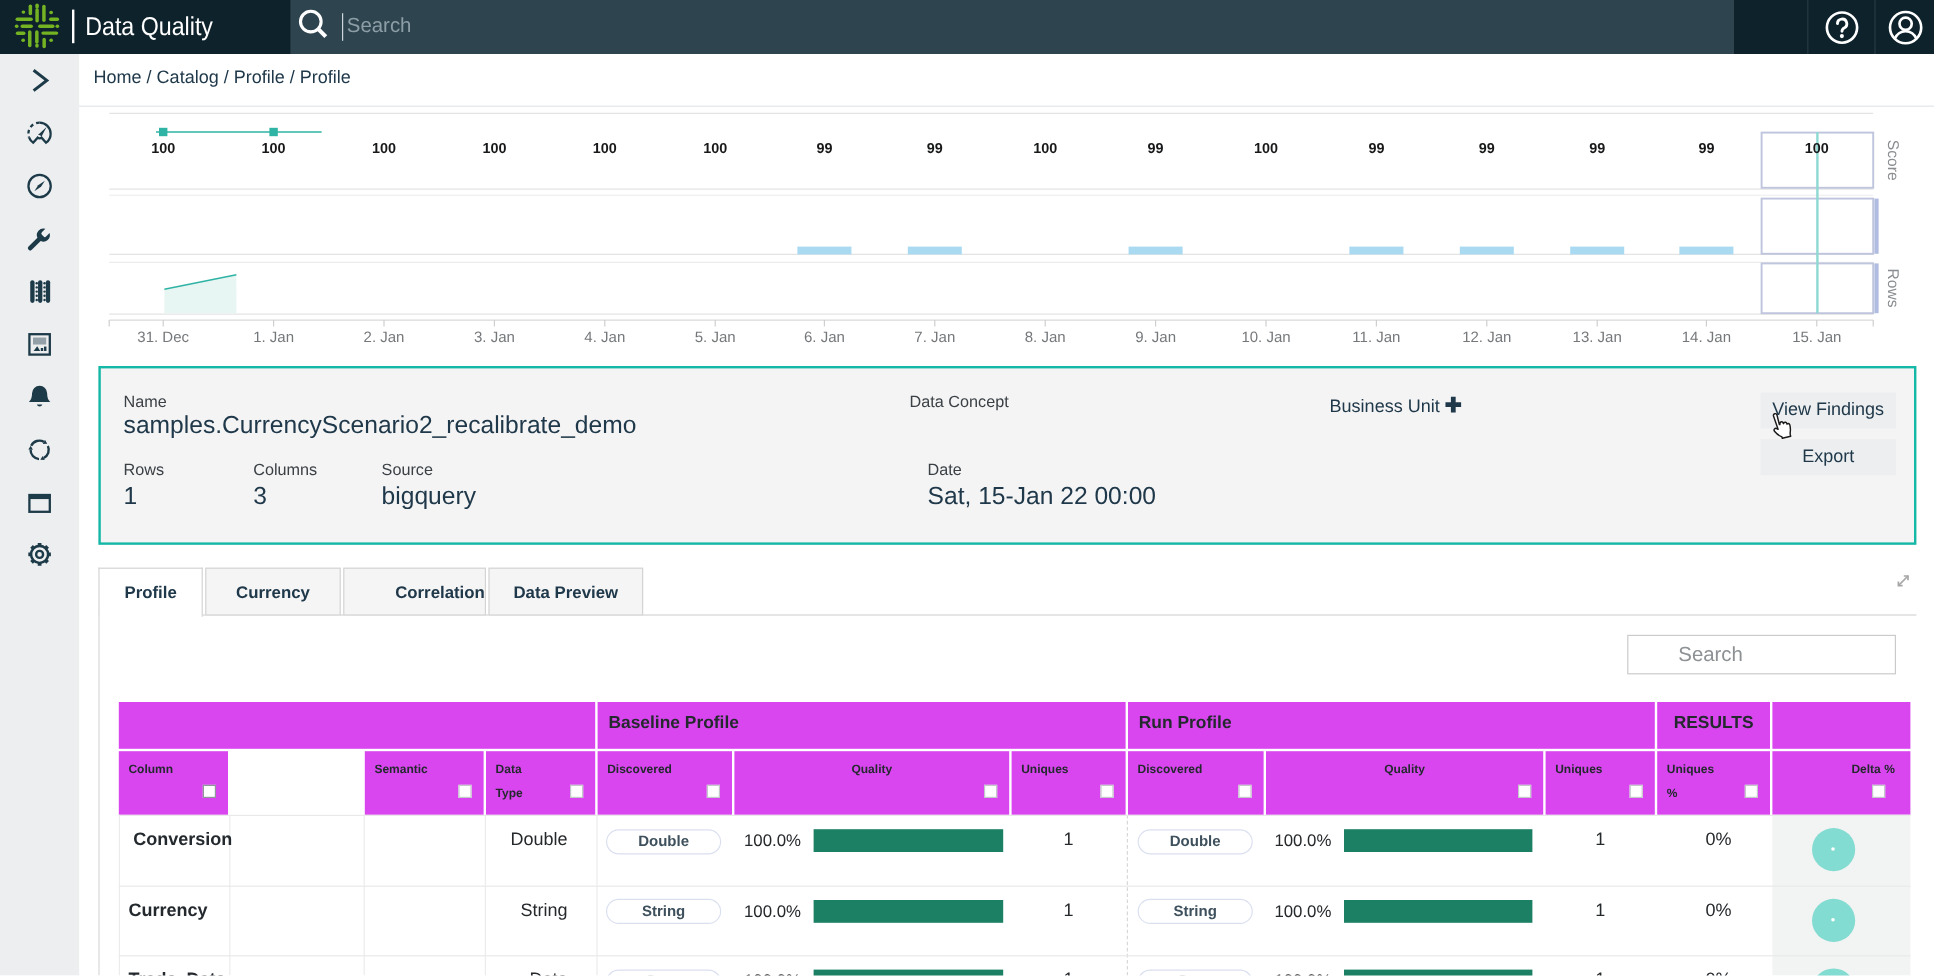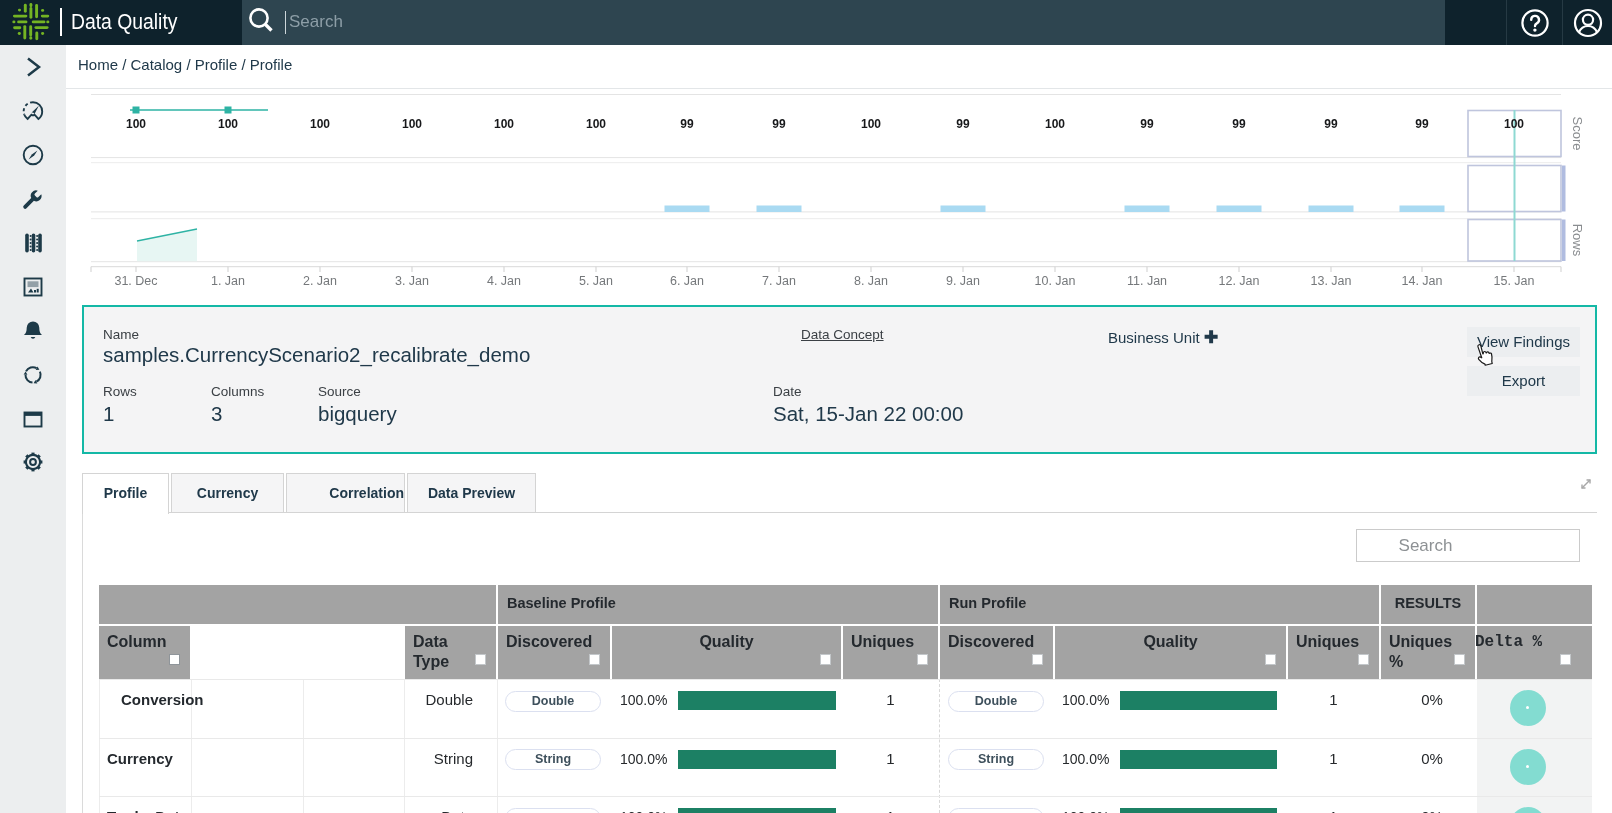--- a/index.html
+++ b/index.html
@@ -47,24 +47,24 @@
   .tab.active { background:#fff; border-bottom:none; z-index:3; height:41px; }
   #expand { position:absolute; left:1578px; top:476px; }
 
   
   #tsearch { position:absolute; left:1356px; top:529px; width:224px; height:33px;
     border:1px solid #cbcbcb; background:#fff; color:#8d9194; font-size:17px;
     text-align:center; line-height:31px; padding-right:85px; }
 
   
   #table { position:absolute; left:99px; top:585px; width:1493px; height:228px; }
-  .gcell, .hcell { position:absolute; background:#a3a3a3; }
+  .gcell, .hcell { position:absolute; background:#d946ef; }
   .gcell { top:0; height:39px; font-size:14.5px; font-weight:700; color:#24292e; }
   .gcell span { position:absolute; left:9px; top:10px; }
-  .hcell { top:41px; height:53px; font-size:16px; font-weight:700; color:#24292e; }
+  .hcell { top:41px; height:53px; font-size:10px; font-weight:700; color:#24292e; }
   .hcell .t { position:absolute; left:8px; top:6px; line-height:20px; }
   .hcell .c { position:absolute; width:11px; height:11px; border:1.5px solid #c3c7ca;
     right:10px; bottom:14px; background:#fff; }
   .drow { position:absolute; left:0; width:1493px; height:58px; }
   .cell { position:absolute; font-size:15px; color:#26292c; }
   .cname { font-weight:700; color:#24292e; }
   .pill { position:absolute; width:96px; height:21px; border:1px solid #dbe0f0; border-radius:11px;
     font-size:12.5px; font-weight:700; color:#3e505c; text-align:center; line-height:19px; background:#fff; }
   .qbar { position:absolute; height:19px; background:#1c8064; }
   .delta { position:absolute; width:36px; height:36px; border-radius:50%; background:#83dcd1; }
@@ -289,21 +289,21 @@
 
 <div id="panel">
   <div class="plabel" style="left:19px; top:20px;">Name</div>
   <div class="pvalue" style="left:19px; top:36px;">samples.CurrencyScenario2_recalibrate_demo</div>
   <div class="plabel" style="left:19px; top:77px;">Rows</div>
   <div class="pvalue" style="left:19px; top:95px;">1</div>
   <div class="plabel" style="left:127px; top:77px;">Columns</div>
   <div class="pvalue" style="left:127px; top:95px;">3</div>
   <div class="plabel" style="left:234px; top:77px;">Source</div>
   <div class="pvalue" style="left:234px; top:95px;">bigquery</div>
-  <div class="plabel" style="left:717px; top:20px;text-decoration:underline;">Data Concept</div>
+  <div class="plabel" style="left:674px; top:20px;">Data Concept</div>
   <div class="plabel" style="left:689px; top:77px;">Date</div>
   <div class="pvalue" style="left:689px; top:95px;">Sat, 15-Jan 22 00:00</div>
   <div class="plabel" style="left:1024px; top:20px; font-size:15px; color:#20394a;">Business Unit <b style="font-size:17px;">✚</b></div>
   <div class="pbtn" style="top:20px;">View Findings</div>
   <div class="pbtn" style="top:59px;">Export</div>
   <svg style="position:absolute; left:1389px; top:36px;" width="21" height="25" viewBox="0 0 21 25">
     <path d="M7.1 2.6 a1.5 1.5 0 0 1 3.0 0 V10.8 l0.4 0.1 0.4-1.1 a1.35 1.35 0 0 1 2.6 0.6 l0.1 0.5 0.5-0.5 a1.3 1.3 0 0 1 2.2 0.9 l0 0.6 0.6-0.1 a1.3 1.3 0 0 1 1.6 1.3 c0 2.1-0.4 4.2-1.1 5.9 -0.3 0.8-0.5 1.3-0.5 2.1 v1.4 h-7.2 v-1.2 c-2.1-1.6-3.8-3.7-4.9-6.1 a1.5 1.5 0 0 1 2.4-1.7 l0.9 0.9 z" fill="#fff" stroke="#1a1a1a" stroke-width="1.2" stroke-linejoin="round" transform="rotate(-14 10 12)"></path>
   </svg>
 </div>
 
@@ -332,20 +332,24 @@
       <span>Run Profile</span>
     </div>
   <div class="gcell" style="left:1282px; width:94px;">
       <span style="left:50%; transform:translateX(-50%);">RESULTS</span>
     </div>
   <div class="gcell" style="left:1378px; width:115px;"></div>
   <div class="hcell" style="left:0px; width:91px;">
       <div class="t">Column</div>
       <div class="c" style="border-color:#8f959a;"></div>
     </div>
+  <div class="hcell" style="left:205px; width:99px;">
+      <div class="t">Semantic</div>
+      <div class="c"></div>
+    </div>
   <div class="hcell" style="left:306px; width:91px;">
       <div class="t">Data<br>Type</div>
       <div class="c"></div>
     </div>
   <div class="hcell" style="left:399px; width:112px;">
       <div class="t">Discovered</div>
       <div class="c"></div>
     </div>
   <div class="hcell" style="left:513px; width:229px;">
       <div class="t" style="left:0; width:229px; text-align:center;">Quality</div>
@@ -365,32 +369,32 @@
     </div>
   <div class="hcell" style="left:1189px; width:91px;">
       <div class="t">Uniques</div>
       <div class="c"></div>
     </div>
   <div class="hcell" style="left:1282px; width:94px;">
       <div class="t">Uniques<br>%</div>
       <div class="c"></div>
     </div>
   <div class="hcell" style="left:1378px; width:115px;">
-      <div class="t" style="left:15px; width:115px; text-align:left; transform:translateX(-17px);font-family:Liberation Mono, monospace;">Delta %</div>
+      <div class="t" style="left:4px; width:115px; text-align:right; transform:translateX(-17px);">Delta %</div>
       <div class="c" style="right:21px;"></div>
     </div>
   <div style="position:absolute; left:1378px; top:94px; width:115px; height:134px; background:#f2f3f3;"></div>
   <div class="vline" style="left:92px;"></div>
   <div class="vline" style="left:204px;"></div>
   <div class="vline" style="left:305px;"></div>
   <div class="vline" style="left:398px;"></div>
   <div style="position:absolute; left:840px; top:94px; width:0; height:134px; border-left:1px dashed #d8d8d8;"></div>
   <div class="vline" style="left:0;"></div>
   <div class="drow" style="top:94.0px; border-top:1px solid #e9e9e9;">
-      <div class="cell cname" style="left:22px; top:11px;">Conversion</div>
+      <div class="cell cname" style="left:12px; top:11px;">Conversion</div>
       <div class="cell" style="left:305px; width:69px; top:11px; text-align:right;">Double</div>
       <div class="pill" style="left:406px; top:10.5px;">Double</div>
       <div class="cell" style="left:521px; top:12px; font-size:14px;">100.0%</div>
       <div class="qbar" style="left:579px; top:11px; width:158px;"></div>
       <div class="cell" style="left:743px; width:97px; top:11px; text-align:center;">1</div>
       <div class="pill" style="left:849px; top:10.5px;">Double</div>
       <div class="cell" style="left:963px; top:12px; font-size:14px;">100.0%</div>
       <div class="qbar" style="left:1021px; top:11px; width:157px;"></div>
       <div class="cell" style="left:1188px; width:93px; top:11px; text-align:center;">1</div>
       <div class="cell" style="left:1285px; width:96px; top:11px; text-align:center;">0%</div>

